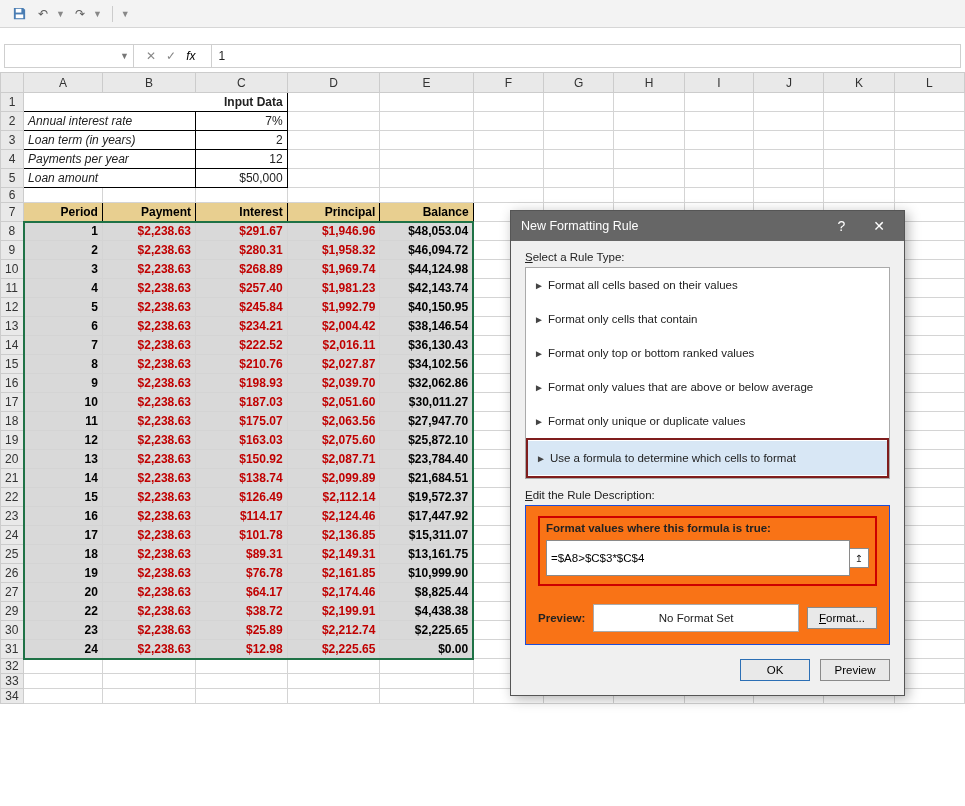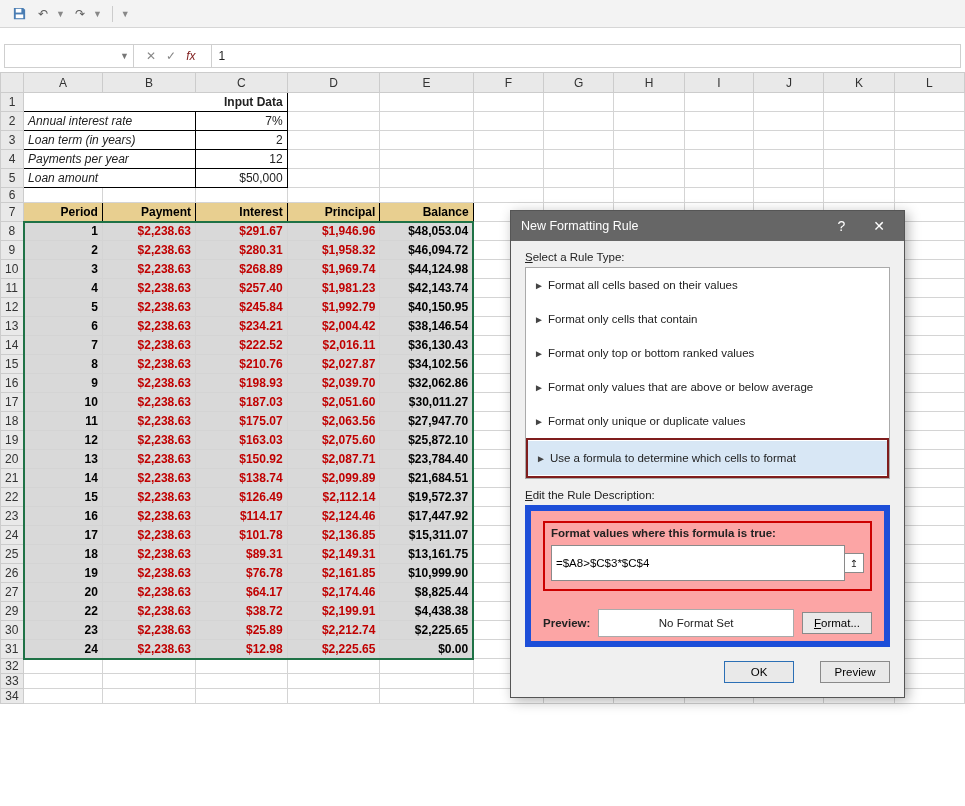--- a/index.html
+++ b/index.html
@@ -10,21 +10,21 @@
   .qat .icon { width: 18px; height: 18px; display: inline-flex; align-items: center; justify-content: center; color: #5a5a5a; }
   .qat .sep { color: #888; font-size: 9px; margin-left:-2px; }
   .divider { width:1px; height:16px; background:#ccc; margin:0 4px; }
 
   
   .fbar-row { display: flex; align-items: stretch; margin: 16px 0 4px 0; height: 24px; padding: 0 4px; }
   .namebox { width: 130px; border: 1px solid #cfcfcf; display:flex; align-items:center; justify-content:space-between; padding:0 4px; background:#fff;}
   .namebox .nb-dd { font-size:9px; color:#777; }
   .fb-btns { display:flex; align-items:center; gap:10px; padding:0 12px; color:#777; border-top:1px solid #cfcfcf; border-bottom:1px solid #cfcfcf;}
   .fb-content { flex:1; border:1px solid #cfcfcf; display:flex; align-items:center; padding:0 6px; background:#fff;}
-  .fb-label { font-style: italic; color:#7f1d1d; margin-right:4px;}
+  .fb-label { font-style: italic; color:#000000; margin-right:4px;}
 
   
   .grid-wrap { position: relative; }
   table.sheet { border-collapse: collapse; table-layout: fixed; }
   .colhdr th { background:#e9e9e9; border:1px solid #ccc; font-weight: normal; color:#333; height:20px; font-size:12px; text-align:center; }
   .rowhdr { background:#e9e9e9; border:1px solid #ccc; width:24px; text-align:center; color:#333; font-size:12px; }
   td.cell { border:1px solid #d4d4d4; height:19px; padding:0 4px; text-align:right; font-size:12px; background:#fff; white-space:nowrap; overflow:hidden;}
   td.cell.left { text-align:left; }
   td.blank { border:1px solid #d4d4d4; background:#fff; }
 
@@ -48,28 +48,28 @@
   
   .dialog { position:absolute; left:510px; top:210px; width:395px; background:#f0f0f0; border:1px solid #555; box-shadow:3px 3px 12px rgba(0,0,0,.3); }
   .dlg-title { background:#666; color:#fff; display:flex; align-items:center; justify-content:space-between; height:30px; padding:0 8px 0 10px; font-size:12.5px;}
   .dlg-title .btn { width:34px; height:28px; display:inline-flex; align-items:center; justify-content:center; font-size:14px;}
   .dlg-body { padding:10px 14px 14px 14px; font-size:11.5px; color:#222;}
   .rulelist { border:1px solid #aaa; background:#fff; margin:4px 0 10px 0;}
   .rulelist .ri { padding:11px 8px; font-size:11.5px; cursor:default;}
   .rulelist .ri.sel { background:#d8e7f5;}
   .rulelist .ri .arrow { display:inline-block; margin-right:4px; font-size:10px; color:#444;}
   .redbox { border:2px solid #7f1d1d; padding:1px 0;}
-  .desc-box { border:6px solid #1d4ed8; background:#fca5a5; padding:10px 12px 4px 12px; }
+  .desc-box { border:1px solid #1d4ed8; background:#f97316; padding:10px 12px 12px 12px; }
   .inner-red { border:2px solid #cc0000; padding:4px 6px 8px 6px;}
   .formula-row { display:flex; align-items:center; margin-top:6px;}
   .formula-row input { flex:1; border:1px solid #8a8a8a; height:36px; padding:1px 4px; font-size:11.5px;}
   .collapse-btn { width:20px;height:20px;border:1px solid #8a8a8a;background:#fff;display:inline-flex;align-items:center;justify-content:center;font-size:10px;margin-left:-1px;}
   .preview-row { display:flex; align-items:center; gap:8px; margin-top:18px;}
   .preview-box { flex:1; border:1px solid #aaa; height:28px; display:flex; align-items:center; justify-content:center; background:#fff;}
-  .dlg-buttons { display:flex; justify-content:flex-end; gap:26px; margin-top:14px;}
+  .dlg-buttons { display:flex; justify-content:flex-end; gap:10px; margin-top:14px;}
   .dlg-btn { min-width:70px; height:22px; border:1px solid #8a8a8a; background:#e9e9e9; font-size:11.5px; display:inline-flex;align-items:center;justify-content:center; padding:0 10px;}
   .dlg-btn.primary { border:1px solid #2b6fb5;}
   .lbl-u { text-decoration: underline; }
   .label-bold { font-weight:bold; font-size:11.5px;}
 </style>
 </head>
 <body>
 
 <div class="qat">
   <span class="icon">

